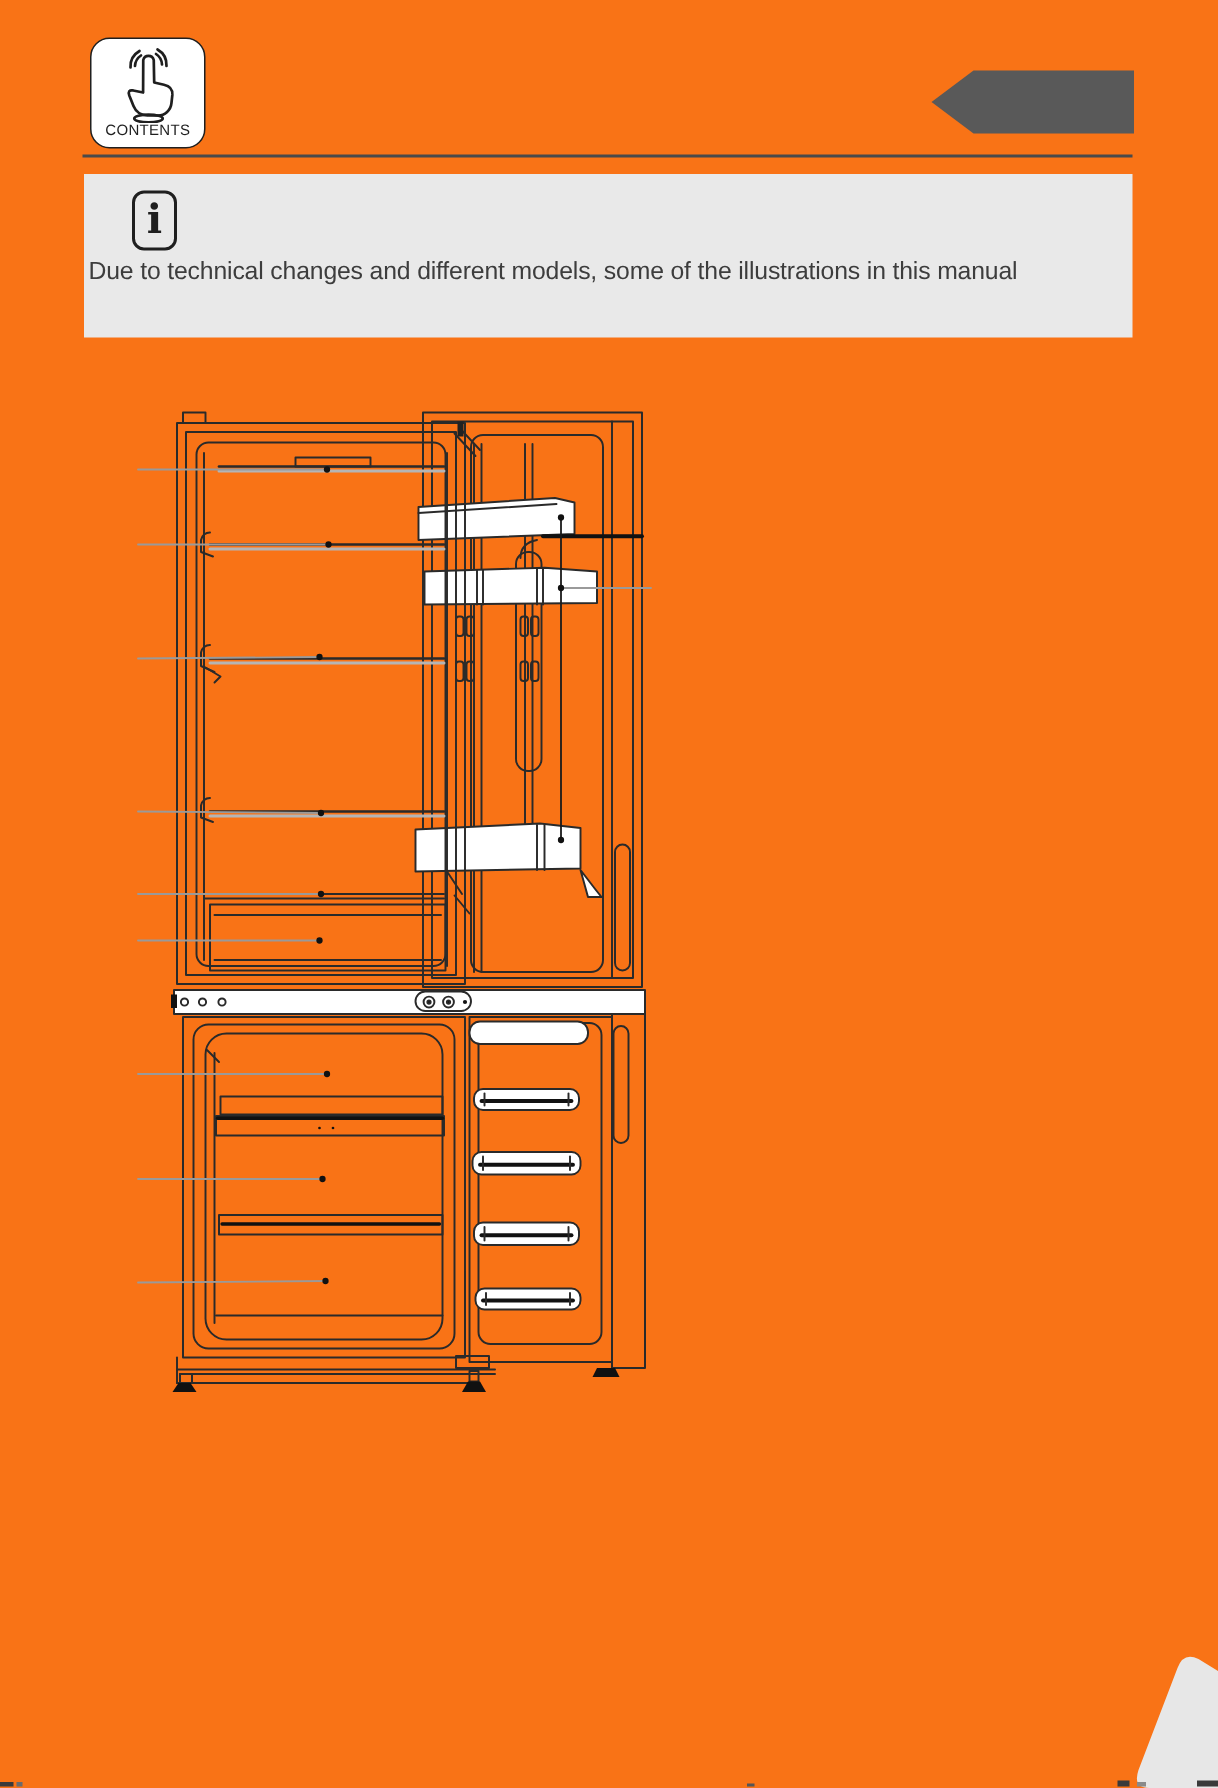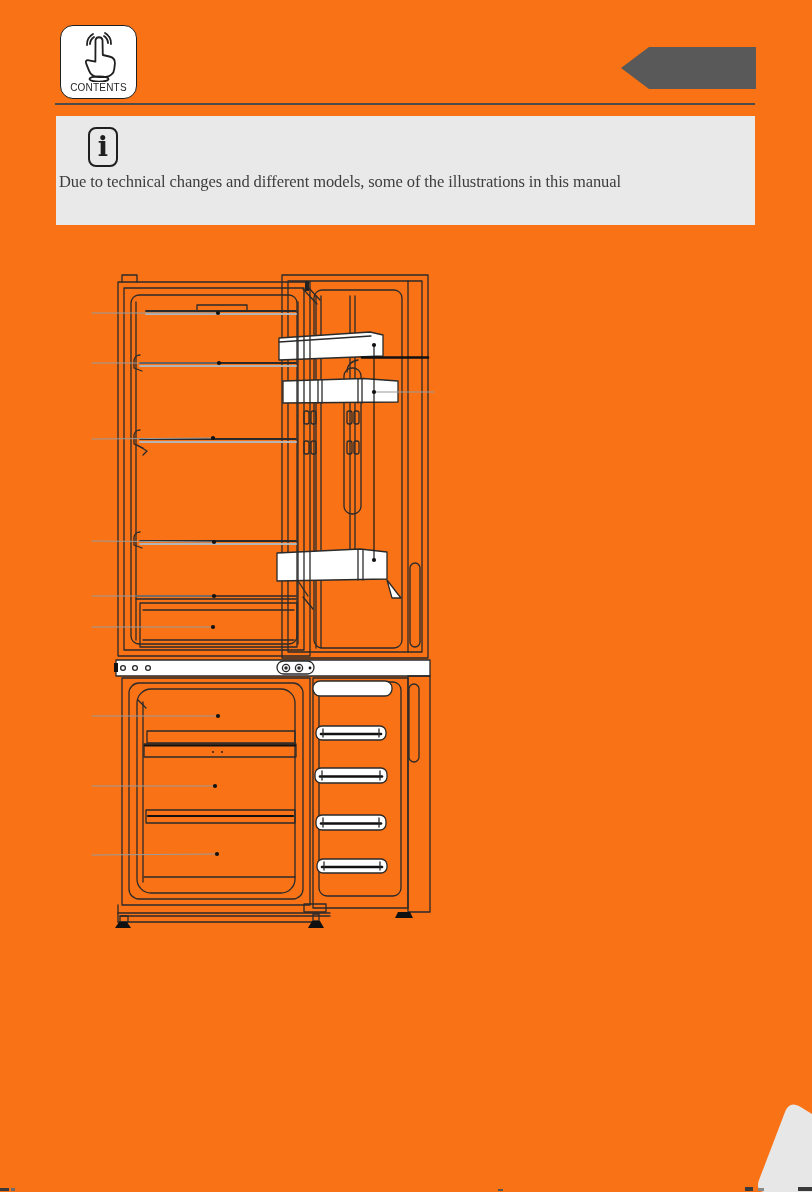--- a/index.html
+++ b/index.html
@@ -16,21 +16,21 @@
   .header-rule{position:absolute;left:55px;top:103px;width:700px;height:2px;background:#4a4a4a;}
   
   .banner{position:absolute;left:615px;top:42px;width:146px;height:50px;}
   
   .notice{position:absolute;left:56px;top:116px;width:699px;height:109px;background:#e9e9e9;}
   .info-icon{position:absolute;left:32px;top:11px;width:26px;height:36px;
     border:2px solid #1f1f1f;border-radius:8px;display:flex;align-items:center;justify-content:center;}
   .info-glyph{font-family:"DejaVu Serif",serif;font-weight:bold;font-size:27px;line-height:1;
     color:#1f1f1f;transform:translateY(-1px);}
   .notice-text{position:absolute;left:3px;top:55px;width:696px;color:#3d3d3d;
-    font-size:16.5px;line-height:21.5px;letter-spacing:-0.1px;white-space:nowrap;font-family:Liberation Serif, serif;}
+    font-size:16.5px;line-height:21.5px;letter-spacing:-0.1px;white-space:nowrap;}
   
   .diagram{position:absolute;left:85px;top:265px;width:360px;height:670px;}
   .diagram *{vector-effect:non-scaling-stroke;}
   
   .corner{position:absolute;left:740px;top:1088px;width:72px;height:104px;}
   
   .artifact{position:absolute;}
 </style>
 </head>
 <body>

